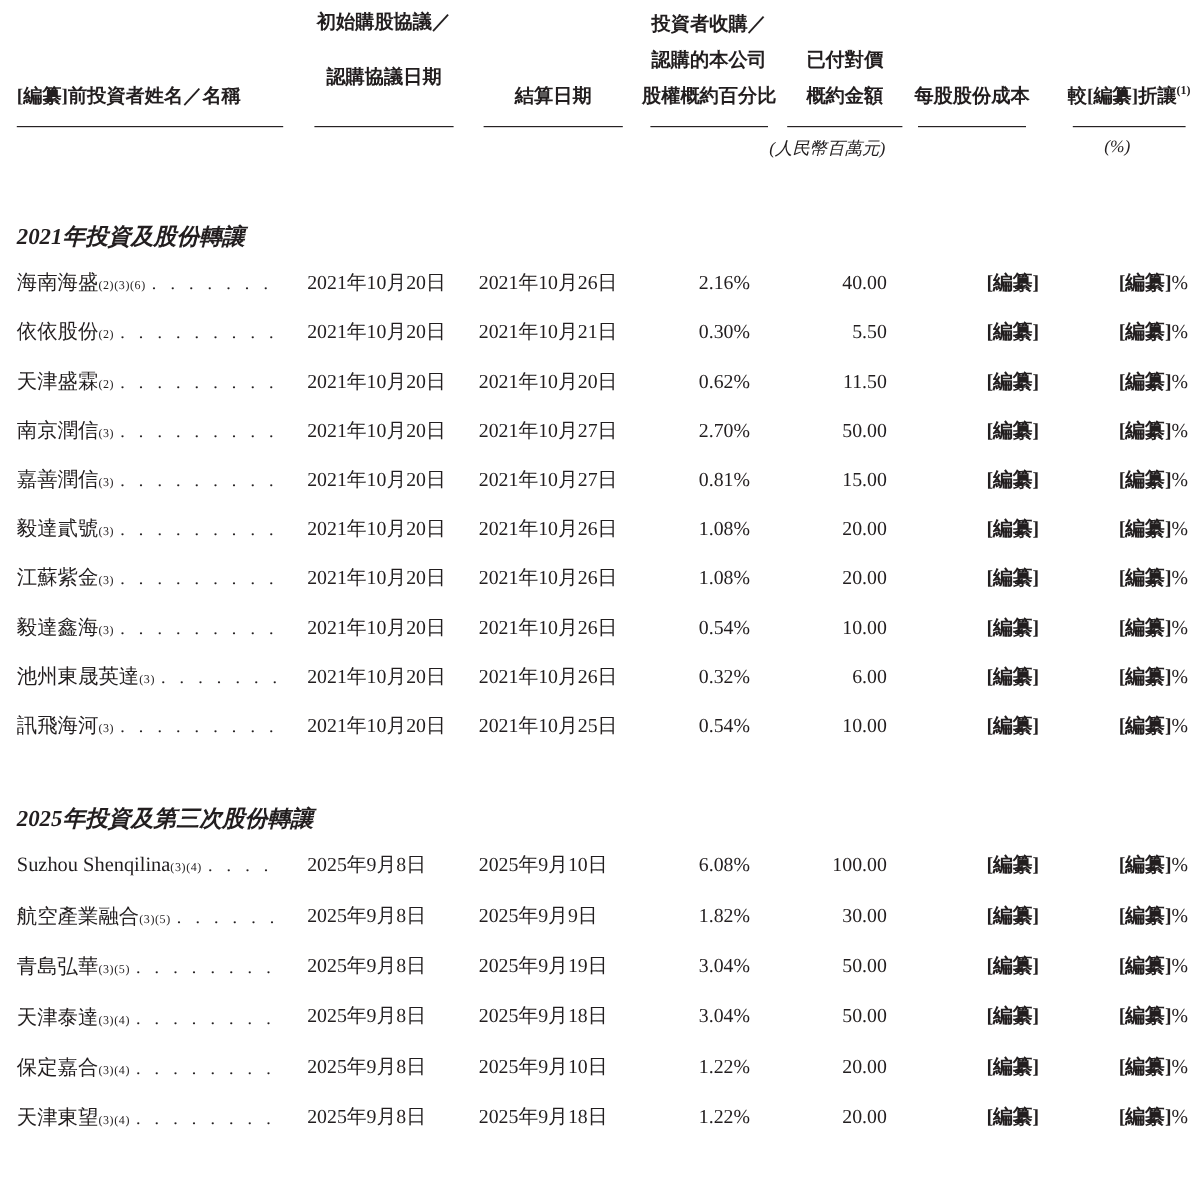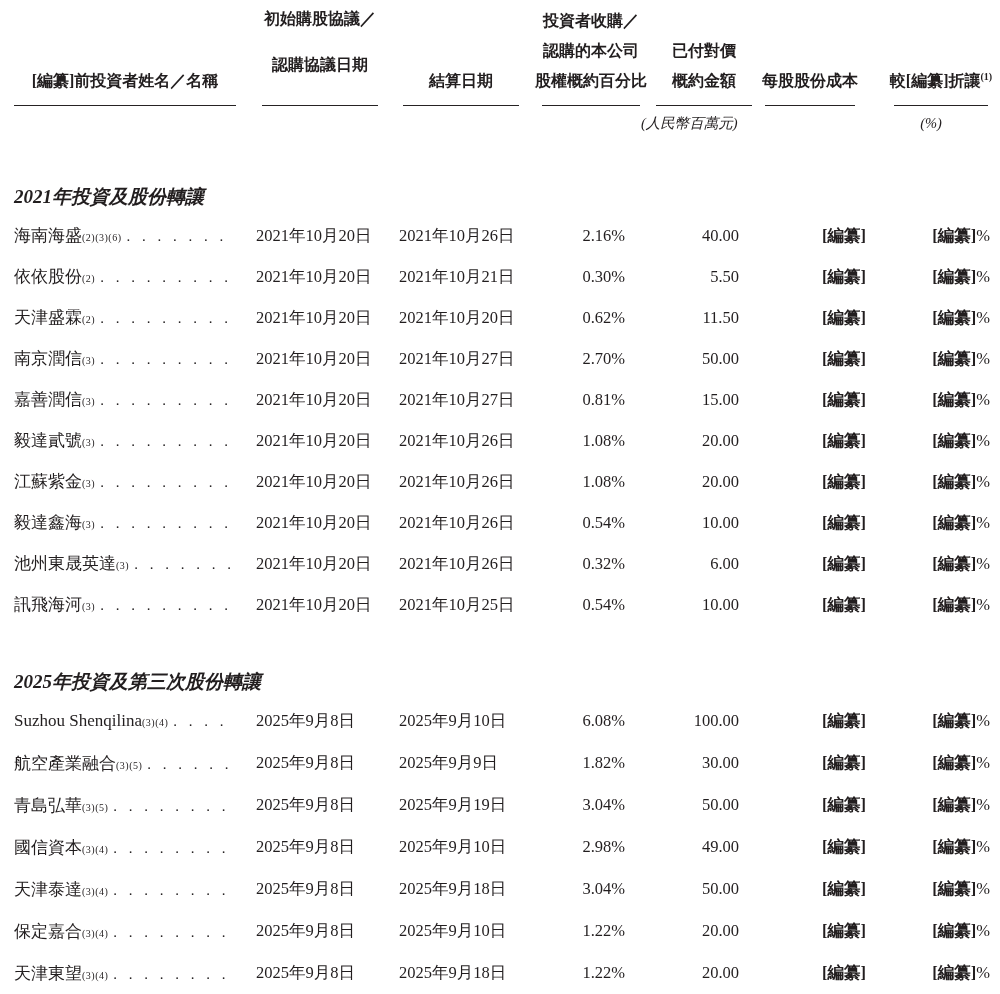--- a/index.html
+++ b/index.html
@@ -9,21 +9,21 @@
     color:#221e1f;overflow:hidden;
   }
   table{border-collapse:collapse;table-layout:fixed;width:1000px;}
   th,td{padding:0;font-weight:normal;vertical-align:middle;}
 
   
   .header-row th{vertical-align:bottom;padding-top:4px;}
   .th-box{display:flex;flex-direction:column;align-items:center;margin-left:auto;}
   .th-line{display:block;font-weight:bold;font-size:16px;line-height:30px;white-space:nowrap;}
   .uline{width:100%;height:0;border-bottom:1.5px solid #262223;margin-top:9px;}
-  .c1 .th-box{margin-left:14px;margin-right:auto;align-items:center;width:222px;}
+  .c1 .th-box{margin-left:14px;margin-right:auto;align-items:flex-start;width:222px;}
   .c2 .th-box{width:116px;margin-right:7px;gap:16px;}
   .c3 .th-box{width:116px;margin-right:1px;align-items:center;}
   .c4 .th-box{width:98px;margin-right:0;}
   .c5 .th-box{width:96px;margin-right:2px;}
   .c6 .th-box{width:90px;margin-right:17px;}
   .c7 .th-box{width:94px;margin-right:12px;font-family:Liberation Serif, serif;}
   .hdr-sup{font-size:10px;vertical-align:super;line-height:0;}
 
   
   .subnote-row td{height:34px;vertical-align:middle;}
@@ -345,35 +345,20 @@
       </div>
     </td>
     <td class="c2">2025年9月8日</td>
     <td class="c3">2025年9月19日</td>
     <td class="c4">3.04%</td>
     <td class="c5">50.00</td>
     <td class="c6 redact">[編纂]</td>
     <td class="c7"><span class="redact">[編纂]</span><span class="pct-suffix">%</span></td>
   </tr>
 
-  <tr class="data-row s2">
-    <td class="c1">
-      <div class="name-flex">
-        <span class="inv-name">國信資本</span>
-            <sup class="fn">(3)(4)</sup>
-        <span class="leader"></span>
-      </div>
-    </td>
-    <td class="c2">2025年9月8日</td>
-    <td class="c3">2025年9月10日</td>
-    <td class="c4">2.98%</td>
-    <td class="c5">49.00</td>
-    <td class="c6 redact">[編纂]</td>
-    <td class="c7"><span class="redact">[編纂]</span><span class="pct-suffix">%</span></td>
-  </tr>
 
   <tr class="data-row s2">
     <td class="c1">
       <div class="name-flex">
         <span class="inv-name">天津泰達</span>
             <sup class="fn">(3)(4)</sup>
         <span class="leader"></span>
       </div>
     </td>
     <td class="c2">2025年9月8日</td>

